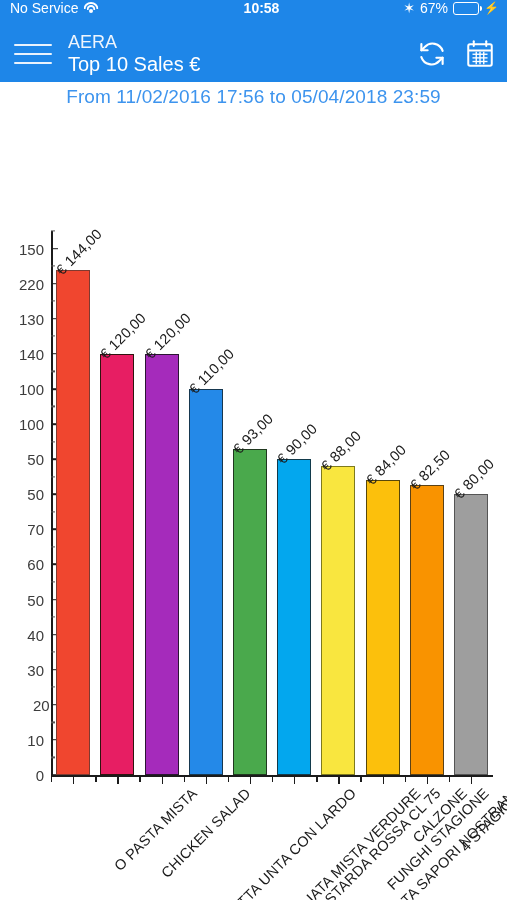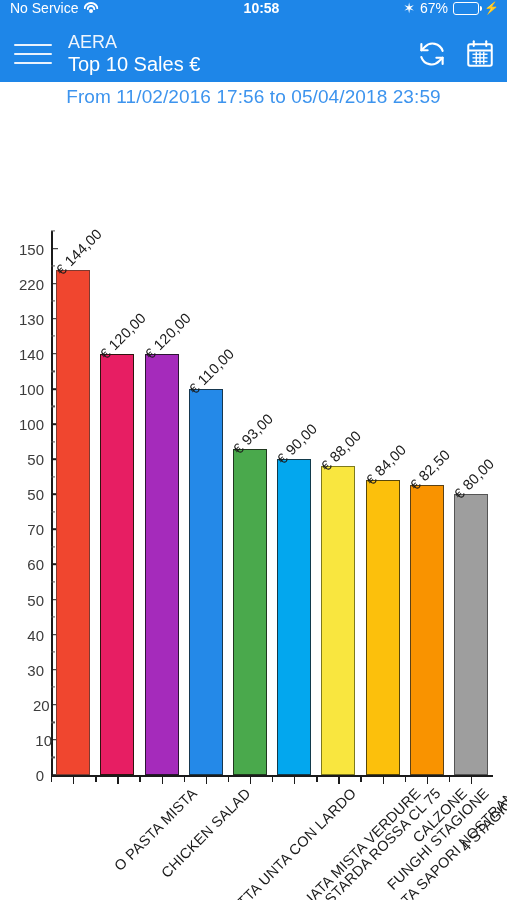--- a/index.html
+++ b/index.html
@@ -164,21 +164,21 @@
 
 <div id="date-range">From 11/02/2016 17:56 to 05/04/2018 23:59</div>
 
 <div id="chart-area">
   <div id="axis-y"></div>
   <div id="axis-x"></div>
   <div id="y-ticks">
       <div class="ytick-label" style="top: 663px; left: 0px;">0</div>
       <div class="ytick-major" style="top: 663px; left: 51px;"></div>
       <div class="ytick-minor" style="top: 645.452px; left: 51px;"></div>
-      <div class="ytick-label" style="top: 627.903px; left: 8px;">10</div>
+      <div class="ytick-label" style="top: 627.903px; left: 0px;">10</div>
       <div class="ytick-major" style="top: 627.903px; left: 51px;"></div>
       <div class="ytick-minor" style="top: 610.355px; left: 51px;"></div>
       <div class="ytick-label" style="top: 592.806px; left: 0px; padding-left: 33px;">20</div>
       <div class="ytick-major" style="top: 592.806px; left: 51px;"></div>
       <div class="ytick-minor" style="top: 575.258px; left: 51px;"></div>
       <div class="ytick-label" style="top: 557.71px; left: 0px;">30</div>
       <div class="ytick-major" style="top: 557.71px; left: 51px;"></div>
       <div class="ytick-minor" style="top: 540.161px; left: 51px;"></div>
       <div class="ytick-label" style="top: 522.613px; left: 0px;">40</div>
       <div class="ytick-major" style="top: 522.613px; left: 51px;"></div>

